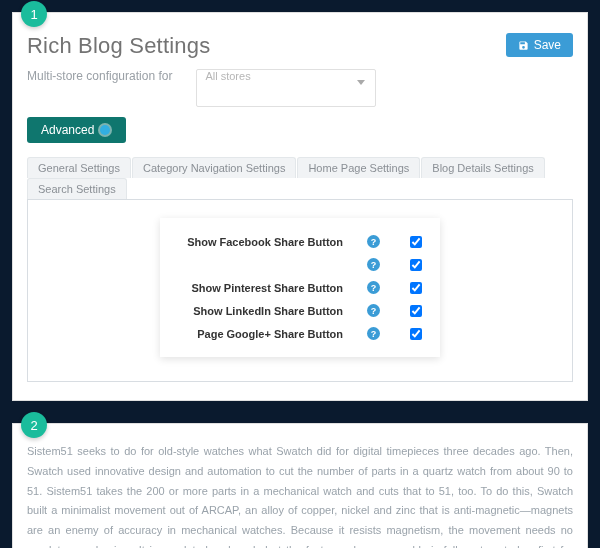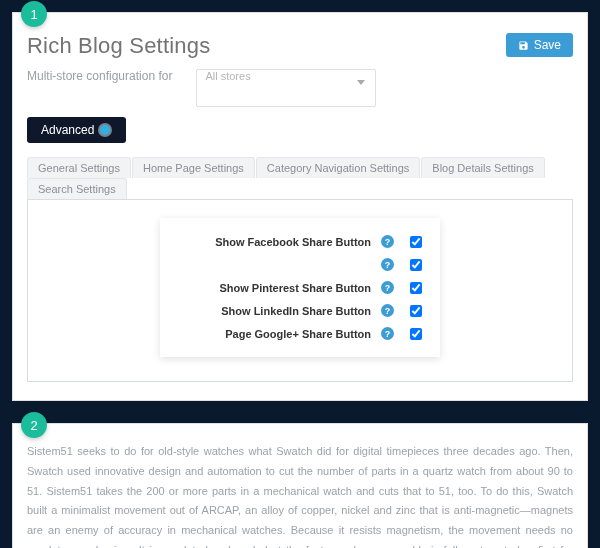--- a/index.html
+++ b/index.html
@@ -7,29 +7,29 @@
 .panel{background:#fff;border:1px solid #e0e0e0;position:relative;margin-bottom:22px;padding:14px 14px 18px}
 .badge-num{position:absolute;left:8px;top:-12px;width:26px;height:26px;border-radius:50%;background:#1abc9c;color:#fff;display:flex;align-items:center;justify-content:center;font-size:13px;box-shadow:0 2px 4px rgba(0,0,0,0.2)}
 .panel1-header{display:flex;justify-content:space-between;align-items:flex-start;margin:6px 0 10px}
 .page-title{color:#737373;font-size:22px;font-weight:400;letter-spacing:0.2px}
 .btn-save{background:#3b9cd6;color:#fff;border:none;padding:5px 12px;font-size:12px;border-radius:3px;cursor:pointer;display:flex;align-items:center;gap:5px}
 .btn-save svg{width:11px;height:11px;fill:#fff}
 .store-row{display:flex;align-items:flex-start;gap:24px;margin-bottom:10px}
 .store-label{color:#9aa0a6;font-size:12px}
 .store-select{flex:0 0 180px;height:38px;border:1px solid #e0e0e0;background:#fff;padding:0 20px 0 8px;font-size:11px;color:#b6b6b6;border-radius:2px;position:relative}
 .store-select:after{content:"";position:absolute;right:10px;top:10px;border-left:4px solid transparent;border-right:4px solid transparent;border-top:5px solid #aaa}
-.btn-advanced{background:#0f172a;color:#fff;border:none;padding:6px 14px;font-size:12px;border-radius:3px;cursor:pointer;display:flex;align-items:center;gap:4px;margin-bottom:14px}
+.btn-advanced{background:#0f766e;color:#fff;border:none;padding:6px 14px;font-size:12px;border-radius:3px;cursor:pointer;display:flex;align-items:center;gap:4px;margin-bottom:14px}
 .toggle{width:14px;height:14px;border-radius:50%;background:rgba(255,255,255,0.45);position:relative}
 .toggle:after{content:"";position:absolute;left:2px;top:2px;width:10px;height:10px;border-radius:50%;background:#32afe1}
 .tabs{display:flex;border-bottom:1px solid #d8dde2;font-size:11px;flex-wrap:wrap}
 .tab{padding:4px 10px;color:#8a8f95;cursor:pointer;background:#f1f3f5;border:1px solid #e3e7ea;border-bottom:none;margin-right:1px;border-radius:3px 3px 0 0}
 .tab.active{background:#fff;color:#3b9cd6;border-bottom:1px solid #fff;margin-bottom:-1px}
 .tab-content{border:1px solid #d8dde2;border-top:none;padding:18px 14px 24px;display:flex;justify-content:center}
 .settings-card{background:#fff;box-shadow:0 2px 8px rgba(0,0,0,0.12);padding:12px 18px;width:280px}
-.setting-row{display:flex;align-items:center;justify-content:flex-end;gap:10px;padding:5px 0;font-size:11px}
+.setting-row{display:flex;align-items:center;justify-content:flex-end;gap:24px;padding:5px 0;font-size:11px}
 .setting-label{color:#333;font-weight:600;text-align:right;flex:1}
 .help-icon{width:13px;height:13px;border-radius:50%;background:#3b9cd6;color:#fff;font-size:9px;display:flex;align-items:center;justify-content:center;font-weight:700;cursor:help}
 .setting-row input[type=checkbox]{width:12px;height:12px;margin-left:6px;cursor:pointer}
 .article{color:#9aa3ab;font-size:11px;line-height:1.8;text-align:justify;margin:4px 0 16px}
 </style>
 </head>
 <body>
 
 <div class="panel">
   <div class="badge-num">1</div>
@@ -51,22 +51,22 @@
     </div>
   </div>
 
   <button class="btn-advanced">
     <span>Advanced</span>
     <span class="toggle"></span>
   </button>
 
   <div class="tabs">
     <div class="tab">General Settings</div>
+    <div class="tab">Category Navigation Settings</div>
     <div class="tab">Home Page Settings</div>
-    <div class="tab">Category Navigation Settings</div>
     <div class="tab">Blog Details Settings</div>
     <div class="tab">Search Settings</div>
   </div>
 
   <div class="tab-content">
     <div class="settings-card">
       <div class="setting-row">
         <span class="setting-label">Show Facebook Share Button</span>
         <span class="help-icon">?</span>
         <input type="checkbox" checked="" style="">

